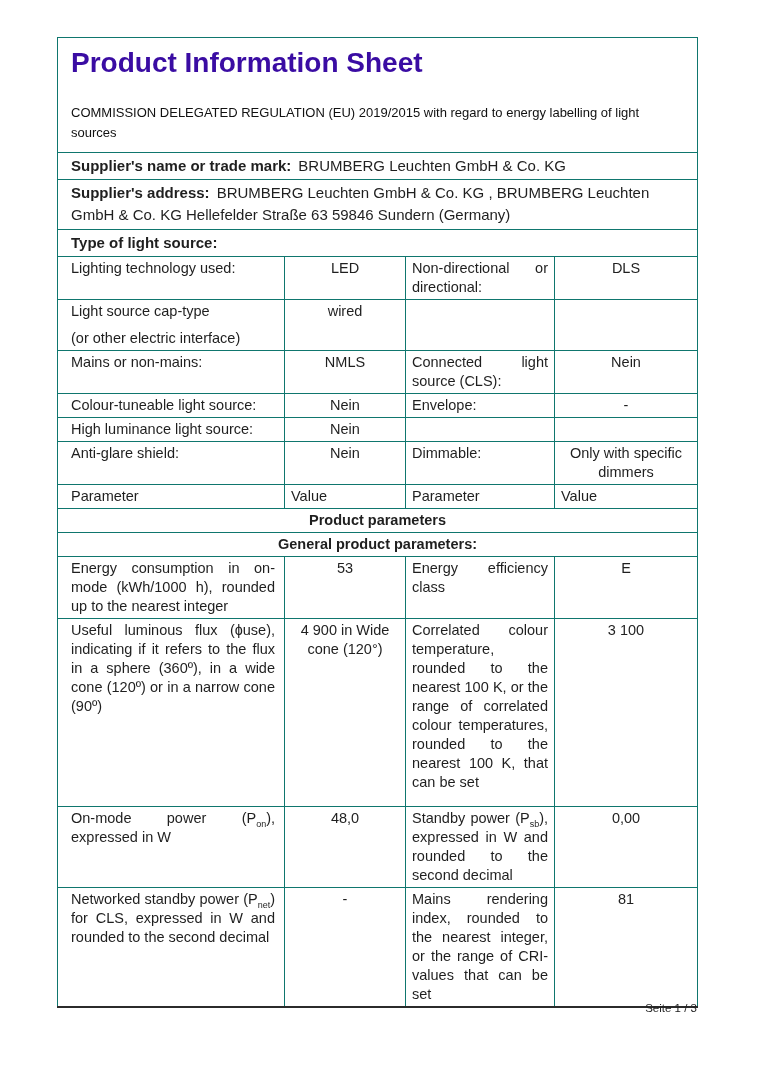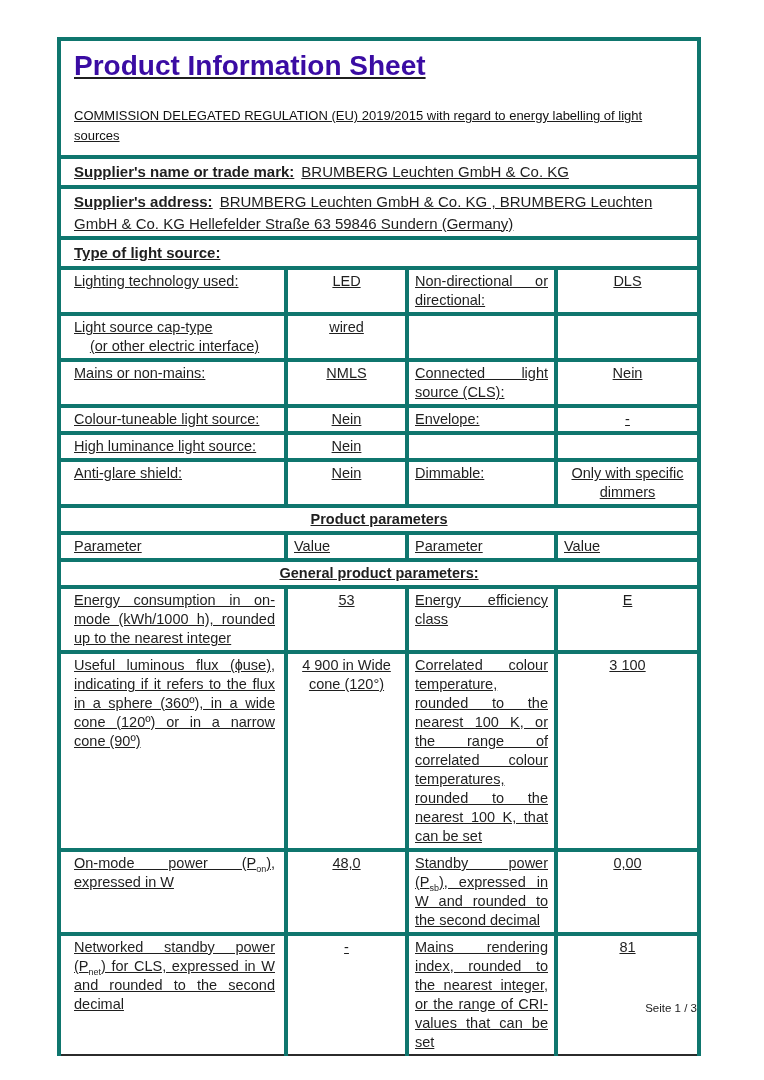--- a/index.html
+++ b/index.html
@@ -6,40 +6,39 @@
   body{
     width:764px;height:1080px;background:#ffffff;position:relative;
     font-family:"Liberation Sans","DejaVu Sans",sans-serif;color:#1f1f1f;
     -webkit-font-smoothing:antialiased;
   }
   .sheet{
     position:absolute;left:57px;top:37px;width:640px;
     border-collapse:collapse;table-layout:fixed;
   }
   .sheet td{
-    border:4px solid #0f766e;vertical-align:top;
+    border:1px solid #0f766e;vertical-align:top;
     font-size:14.5px;line-height:1.31;padding:2px 6px;
     overflow:hidden;
-    text-decoration:underline;
   }
   .sheet tr.last td{border-bottom-width:2px;border-bottom-color:#2b2b2b;}
   td.full{padding:2px 13px;font-size:15px;line-height:1.45;}
   td.c1{padding-left:13px;padding-right:9px;}
   td.center{text-align:center;}
   td.just{text-align:justify;}
   .title-cell{padding:9px 13px 8px 13px !important;}
   h1.doc-title{
     margin:0;font-size:28px;font-weight:bold;color:#3A0CA3;line-height:1.15;
     letter-spacing:0px;
   }
   .subtitle{margin:24px 0 2px 0;font-size:13px;line-height:1.5;color:#111;}
   .lbl{font-weight:bold;}
   .val{margin-left:7px;text-align:right;}
   .section-title{font-weight:bold;text-align:center;}
-  .line2{text-align:center;}
+  .line2{margin-top:8px;}
   sub{font-size:0.62em;line-height:0;}
   .footer{
     position:absolute;left:57px;top:1002px;width:640px;text-align:right;
     font-size:11.5px;color:#222;
   }
 </style>
 </head>
 <body>
 
 <table class="sheet">
@@ -107,28 +106,28 @@
     <td></td>
     <td></td>
   </tr>
   <tr style="height:41px">
     <td class="c1">Anti-glare shield:</td>
     <td class="center">Nein</td>
     <td>Dimmable:</td>
     <td class="center">Only with specific dimmers</td>
   </tr>
 
-  <tr style="height:21px">
-    <td colspan="4" class="section-title">Product parameters</td>
-  </tr>
   <tr style="height:22px">
     <td class="c1">Parameter</td>
     <td>Value</td>
     <td>Parameter</td>
     <td>Value</td>
+  </tr>
+  <tr style="height:21px">
+    <td colspan="4" class="section-title">Product parameters</td>
   </tr>
   <tr style="height:21px">
     <td colspan="4" class="section-title">General product parameters:</td>
   </tr>
 
   <tr style="height:59px">
     <td class="c1 just">Energy consumption in on-mode (kWh/1000 h), rounded up to the nearest integer</td>
     <td class="center">53</td>
     <td class="just">Energy efficiency class</td>
     <td class="center">E</td>

